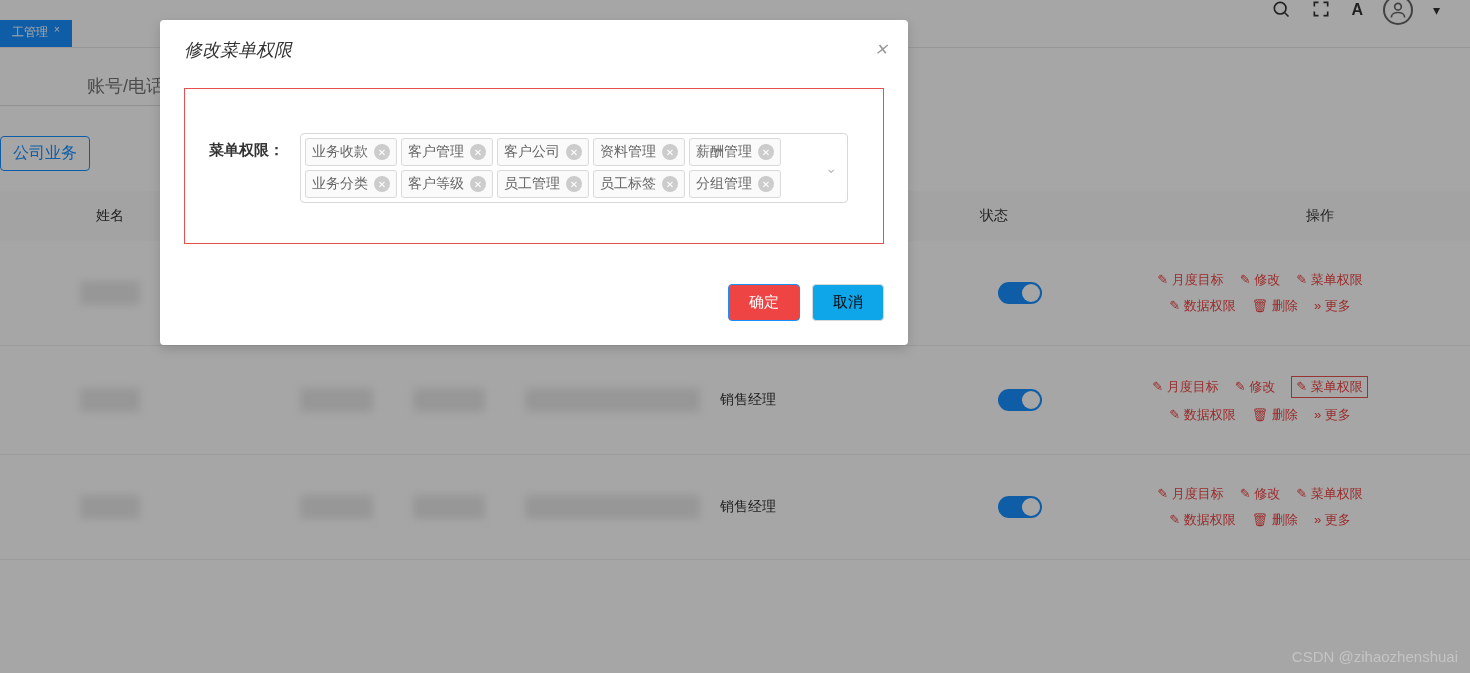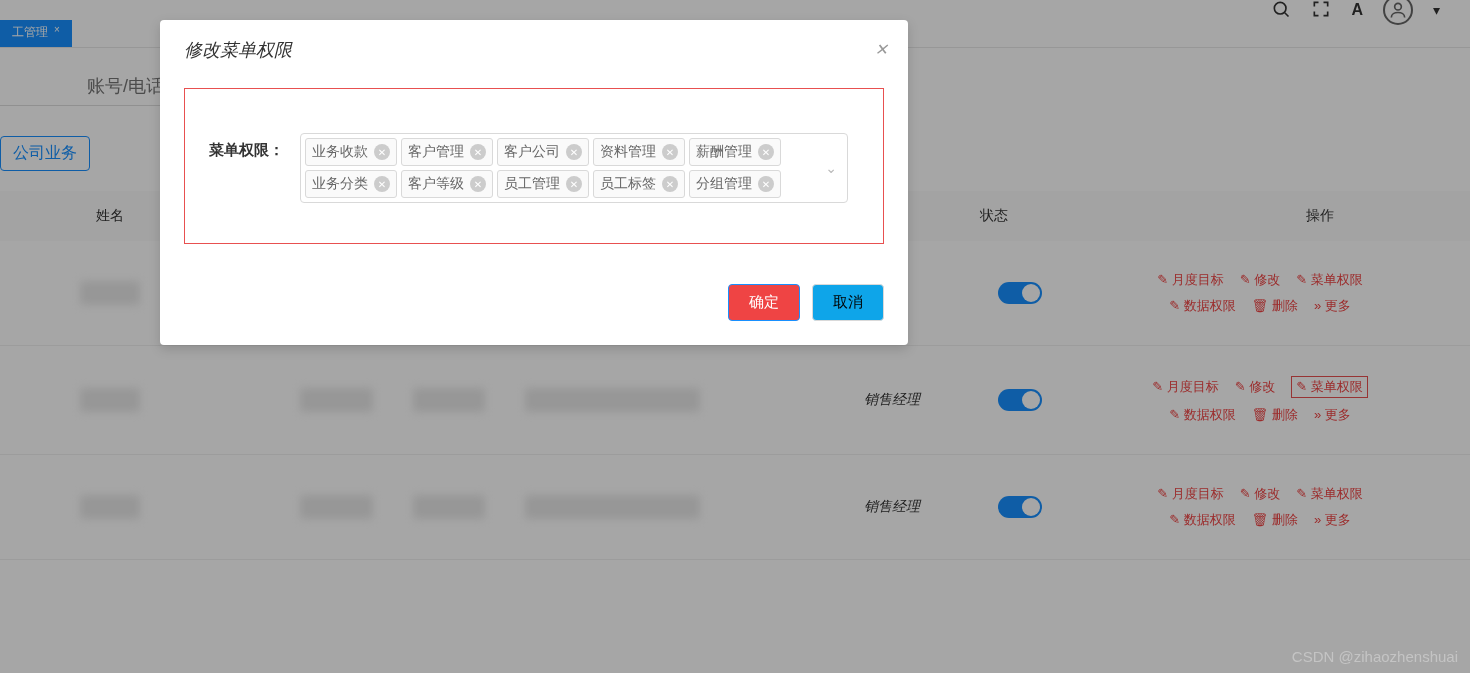--- a/index.html
+++ b/index.html
@@ -24,21 +24,21 @@
     .col-tags { width: 200px; text-align: center; margin-left: 580px; }
     .col-status { width: 200px; text-align: left; }
     .col-actions { width: 280px; text-align: center; }
     
     .table-row { display: flex; padding: 30px 0; border-bottom: 1px solid #f0f0f0; align-items: center; }
     .blur-block { background: #e8e8e8; height: 24px; border-radius: 2px; filter: blur(4px); }
     .col-name .blur-block { width: 60px; margin: 0 auto; }
     .col-mid { display: flex; gap: 40px; padding-left: 100px; }
     .col-mid .blur-block { width: 100px; }
     .col-mid .blur-block.wide { width: 240px; }
-    .col-tags-cell { width: 200px; text-align: right; margin-left: 20px; font-style: italic; }
+    .col-tags-cell { width: 200px; text-align: left; margin-left: 20px; }
     .col-status-cell { width: 200px; display: flex; justify-content: center; }
     
     .switch { width: 44px; height: 22px; background: #1890ff; border-radius: 11px; position: relative; cursor: pointer; }
     .switch::after { content: ''; position: absolute; right: 2px; top: 2px; width: 18px; height: 18px; background: #fff; border-radius: 50%; }
     
     .actions-cell { width: 280px; display: flex; flex-wrap: wrap; gap: 8px 16px; justify-content: center; }
     .action-link { color: #ef4444; font-size: 13px; cursor: pointer; display: inline-flex; align-items: center; gap: 2px; }
     .action-link.boxed { border: 1px solid #e85050; padding: 1px 4px; }
     
     

